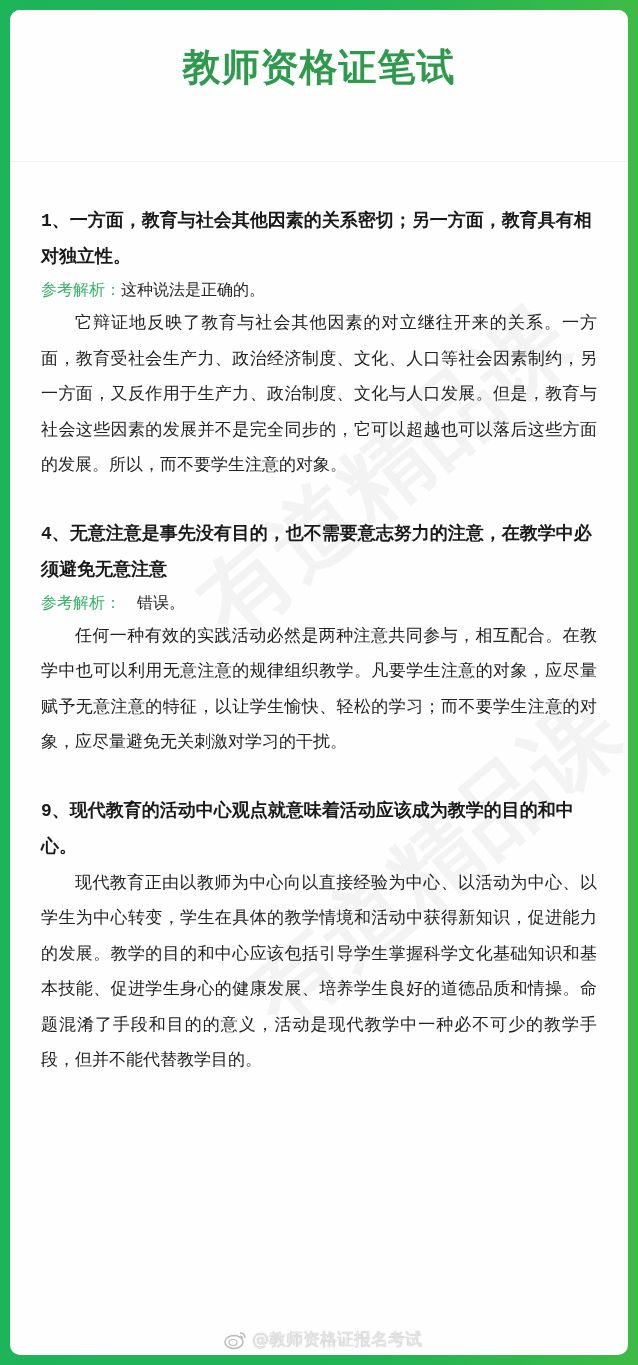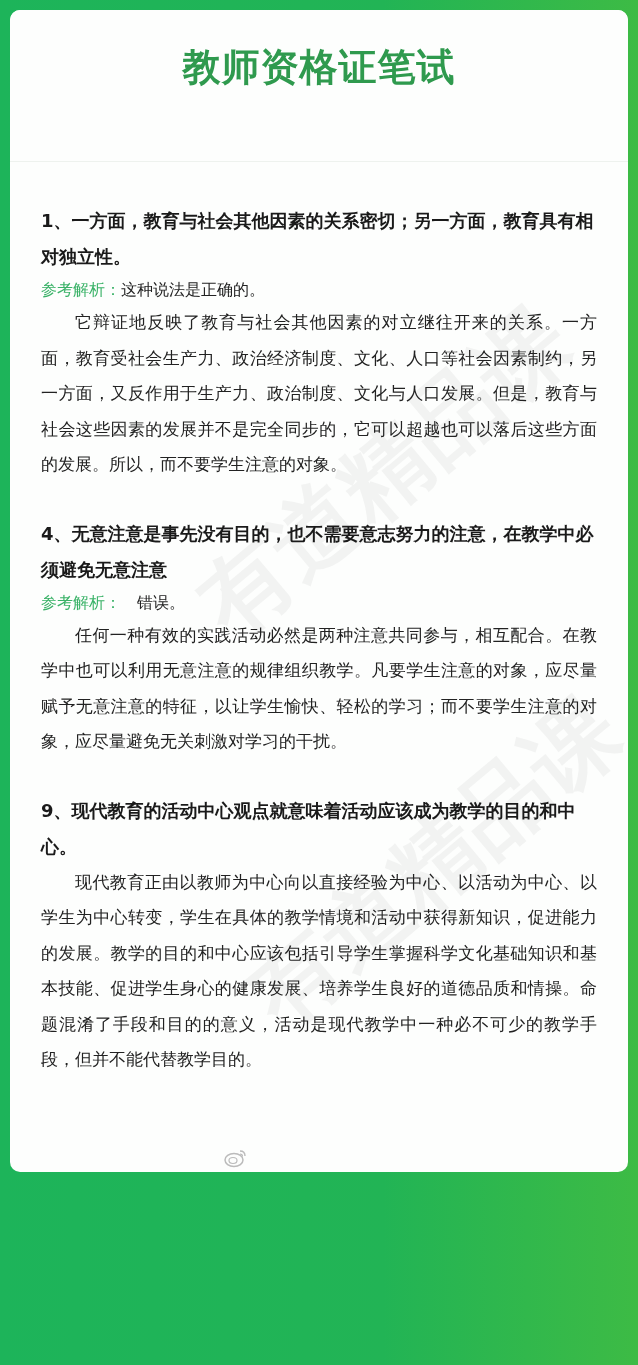--- a/index.html
+++ b/index.html
@@ -7,21 +7,21 @@
     body {
       background: linear-gradient(90deg, #1db45a 0%, #22b455 60%, #3dbb45 100%);
       font-family: "DejaVu Sans", "Liberation Sans", sans-serif;
       position: relative;
     }
     .card {
       position: absolute;
       left: 10px;
       top: 10px;
       width: 618px;
-      height: 1162px;
+      height: 1345px;
       background: #fdfefd;
       border-radius: 10px;
       overflow: hidden;
     }
     .header {
       height: 152px;
       border-bottom: 1px solid #eef2ee;
       text-align: center;
       padding-top: 28px;
       background: #fdfefd;
@@ -39,20 +39,21 @@
     }
     .question {
       position: relative;
       z-index: 2;
     }
     .q-title {
       font-weight: bold;
       font-size: 18px;
       line-height: 36px;
       color: #1a1a1a;
+      font-family: Liberation Mono, monospace;
     }
     .answer-line {
       font-size: 16px;
       line-height: 30px;
       color: #222;
     }
     .answer-label {
       color: #39b267;
     }
     .answer-text {
@@ -131,14 +132,15 @@
 
   <div class="footer-wm">
     <span class="weibo-icon">
       <svg width="24" height="20" viewBox="0 0 24 20">
         <ellipse cx="10" cy="12" rx="9" ry="6.5" fill="none" stroke="#bbb" stroke-width="1.5"></ellipse>
         <ellipse cx="9" cy="12.5" rx="4" ry="3" fill="none" stroke="#bbb" stroke-width="1.2"></ellipse>
         <path d="M16 3 Q21 3 21 8" fill="none" stroke="#bbb" stroke-width="1.4"></path>
         <path d="M16 6 Q18.5 6 18.5 8.5" fill="none" stroke="#bbb" stroke-width="1.2"></path>
       </svg>
     </span>
+    <span>@教师资格证报名考试</span>
   </div>
 </div>
 
 </body></html>

